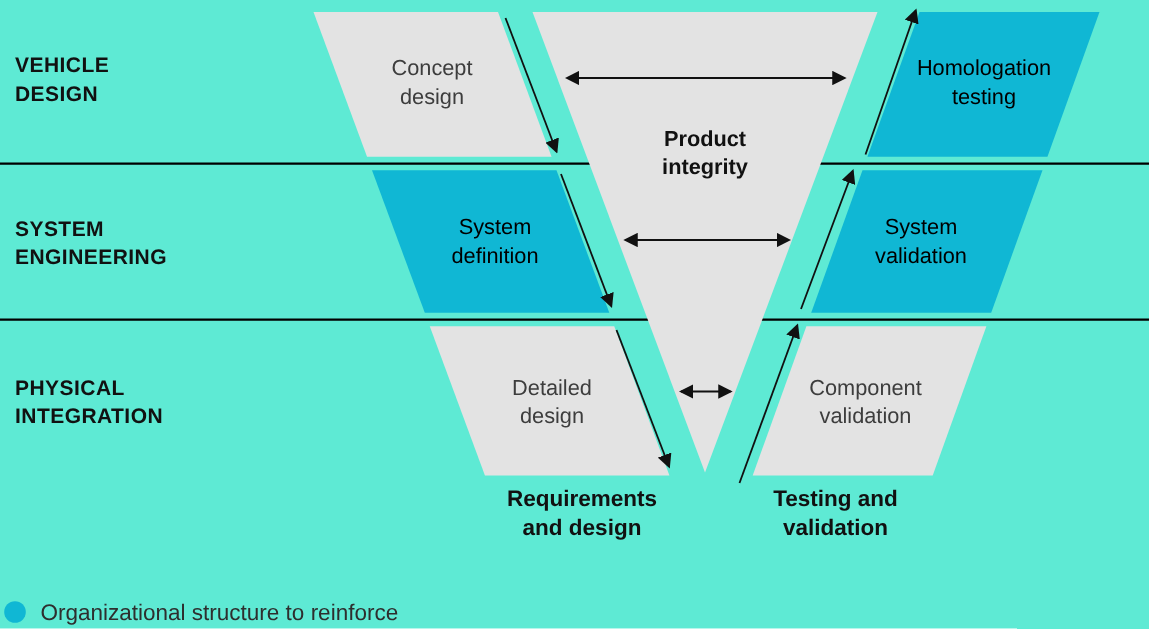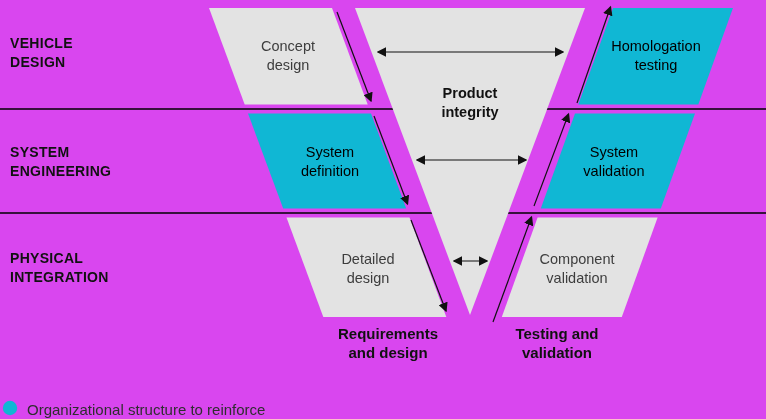--- a/index.html
+++ b/index.html
@@ -1,20 +1,20 @@
 <!DOCTYPE html>
 <html><head>
 <meta charset="utf-8">
 <style>
   html, body { margin: 0; padding: 0; background: #ffffff; }
   .page {
     position: relative;
     width: 766px;
     height: 419px;
-    background: #d946ef;
+    background: #5eead4;
     font-family: "Liberation Sans", "DejaVu Sans", sans-serif;
     overflow: hidden;
   }
   svg text {
     dominant-baseline: central;
     font-family: "Liberation Sans", "DejaVu Sans", sans-serif;
   }
   .stage-label   { font-size: 14.5px; fill: #3d3d3d; text-anchor: middle; }
   .stage-label-dk{ font-size: 14.5px; fill: #000000; text-anchor: middle; }
   .center-label  { font-size: 14.5px; font-weight: bold; fill: #111111; text-anchor: middle; }

